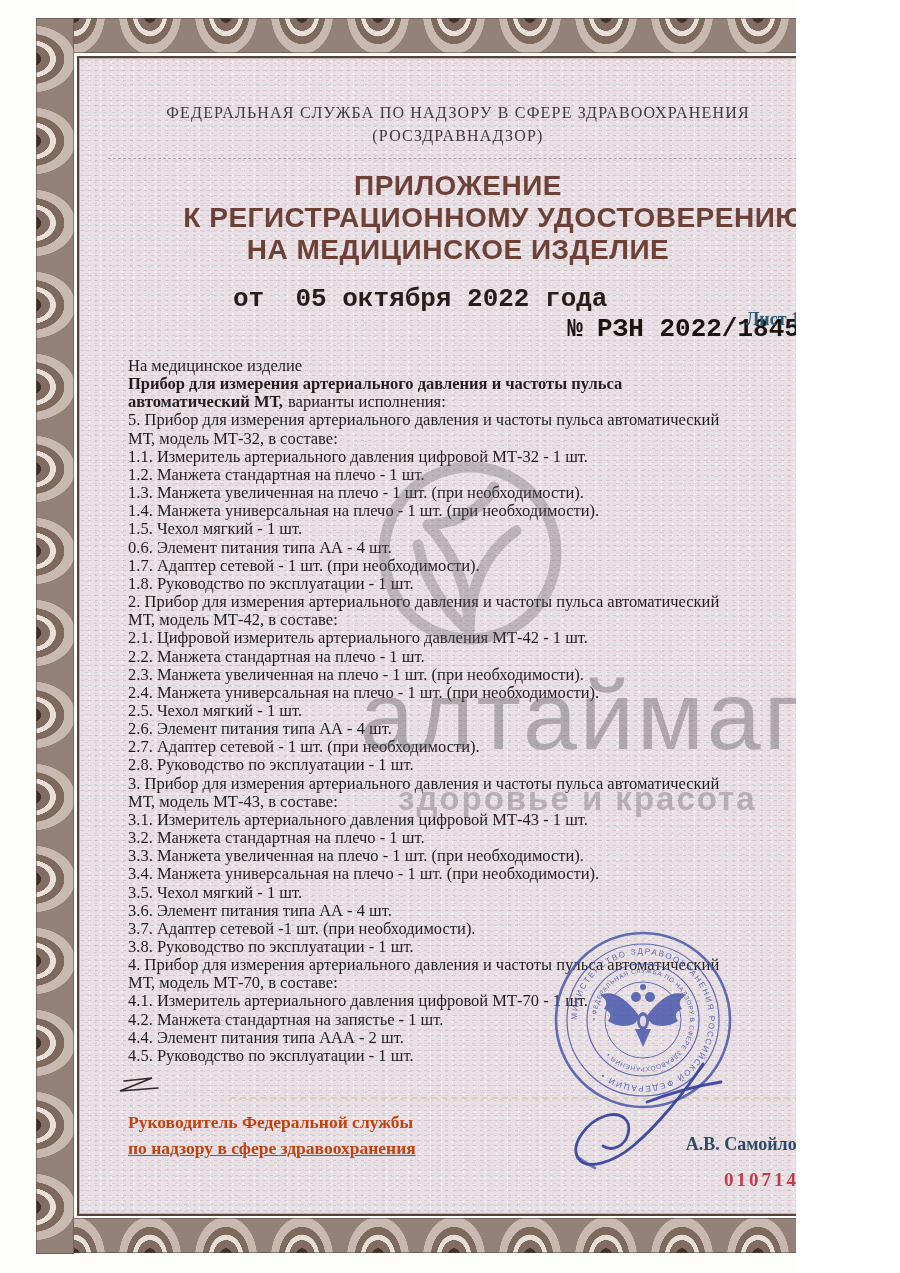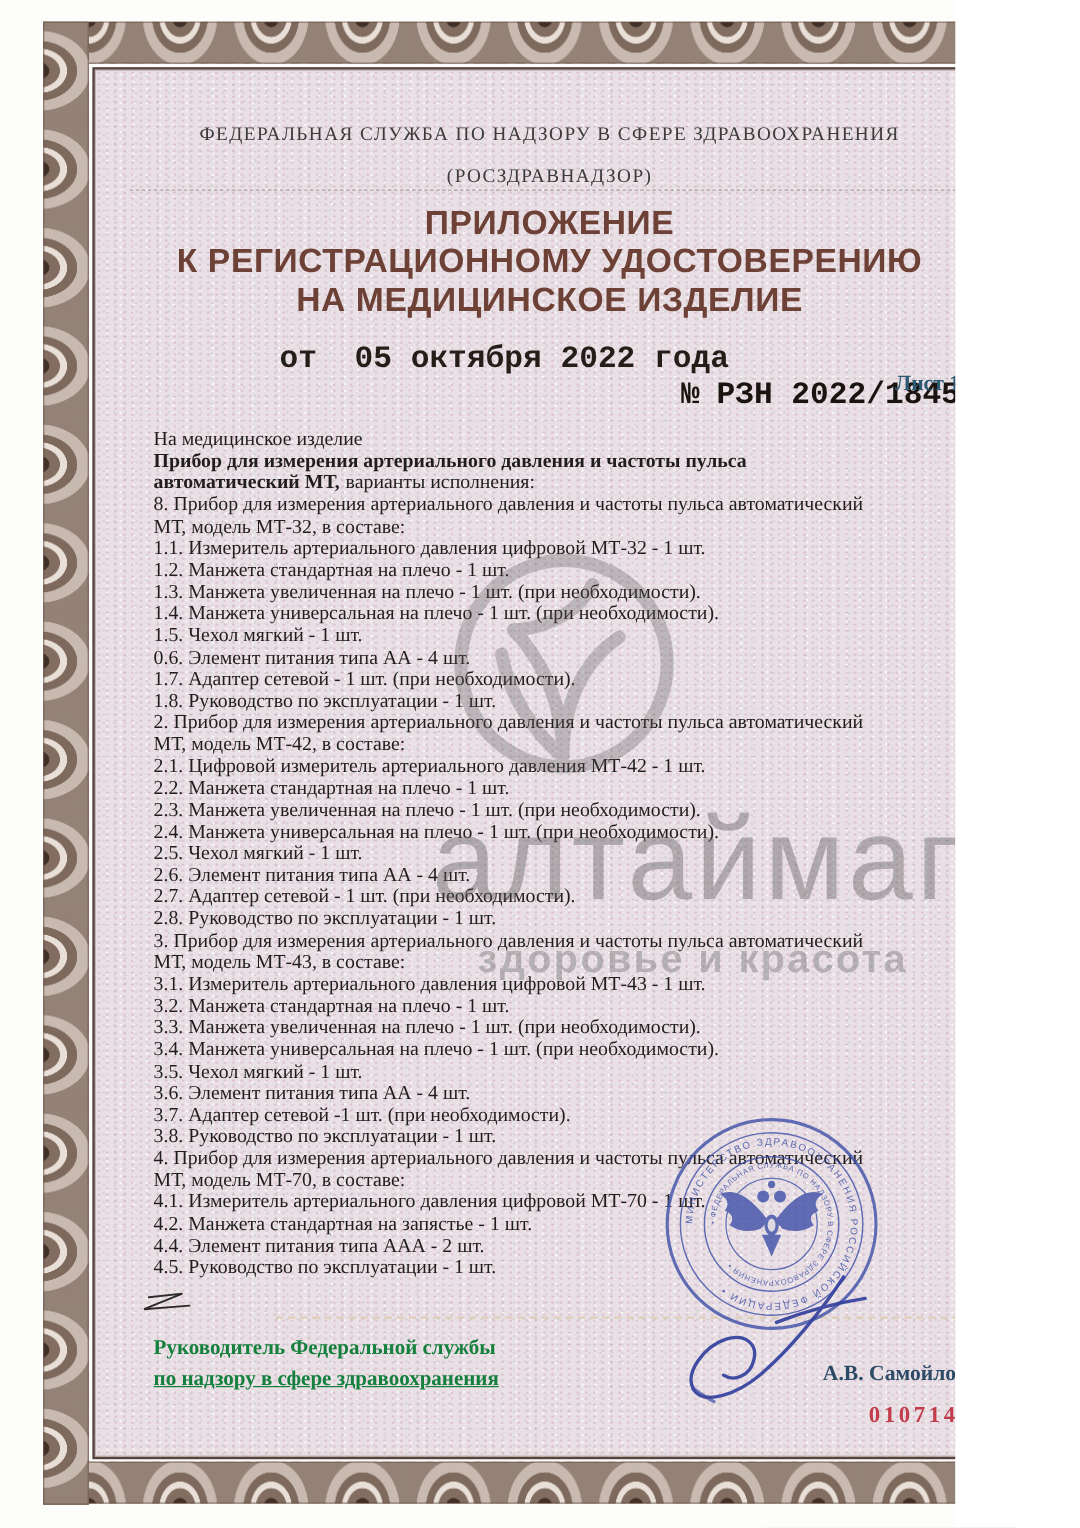--- a/index.html
+++ b/index.html
@@ -29,35 +29,35 @@
     background-image:
       radial-gradient(rgba(198,148,172,.38) 1px, transparent 1.35px),
       radial-gradient(rgba(150,172,158,.28) 1px, transparent 1.3px),
       radial-gradient(rgba(255,255,255,.85) 1px, transparent 1.4px);
     background-size:7px 5px, 9px 7px, 11px 6px;
     background-position:0 0, 3px 2px, 5px 1px;}
   
   .abs{position:absolute;}
   .org{left:77px;width:762px;text-align:center;color:#3c3a3a;font-size:16px;letter-spacing:1.2px;}
   .org1{top:104px;}
-  .org2{top:127px;margin-top:12px;}
+  .org2{top:127px;}
   .dashline{top:158px;left:108px;width:704px;border-top:1px dashed rgba(108,98,92,.5);}
   .title{left:77px;width:762px;text-align:center;color:#6d4136;
          font-family:"Liberation Sans", sans-serif;font-weight:bold;font-size:28px;letter-spacing:.5px;}
-  .t1{top:170px;} .t2{top:202px;} .t3{top:234px;}
+  .t1{top:170px;} .t2{top:202px;padding-left:36px;} .t3{top:234px;}
   .daterow{top:284px;font-weight:bold;font-size:26px;color:#241d18;white-space:pre;font-family:Liberation Mono, monospace;}
   .datetext{left:233px;}
   .numtext{left:505px;color:#19140f;}
   .numtext .nv{margin-left:14px;}
   .sheet{top:309px;left:640px;width:160px;text-align:right;font-weight:bold;font-size:18px;color:#2d5a73;}
   .bodytext{top:357px;left:128px;width:700px;font-size:16.5px;line-height:18.15px;color:#211d1c;white-space:nowrap;}
   .bodytext .b{font-weight:bold;}
   .bodytext .sfx{margin-left:5px;font-weight:normal;}
   .goldline{top:1097px;left:230px;width:600px;border-top:2px dashed rgba(205,160,70,.28);}
-  .signer{left:128px;font-weight:bold;font-size:17.5px;color:#15803d;}
+  .signer{left:128px;font-weight:bold;font-size:17.5px;color:#c2410c;}
   .signer1{top:1112px;} .signer2{top:1138px;text-decoration:underline;}
   .signername{top:1134px;left:615px;width:200px;text-align:right;font-weight:bold;font-size:18px;color:#2c4a66;}
   .serial{top:1169px;left:724px;font-weight:bold;font-size:19px;color:#c23b4a;letter-spacing:3px;}
   
   .wm{pointer-events:none;}
   .wm-text{top:660px;left:360px;font-family:"Liberation Sans", sans-serif;font-weight:normal;
            font-size:97px;letter-spacing:3px;color:rgba(88,88,88,.40);}
   .wm-tag{top:780px;left:398px;font-family:"Liberation Sans", sans-serif;font-weight:bold;
           font-size:33px;letter-spacing:2px;color:rgba(118,118,118,.45);}
   svg{display:block;}
@@ -89,21 +89,21 @@
 
   <div class="abs sheet">Лист 1</div>
 
   <div class="abs bodytext">
     <div class="line">На медицинское изделие</div>
     <div class="line b">Прибор для измерения артериального давления и частоты пульса</div>
     <div class="line">
       <span class="b">автоматический МТ,</span><span class="sfx">варианты исполнения:</span>
     </div>
     <div>
-        <div class="line">8. Прибор для измерения артериального давления и частоты пульса автоматический</div>
+        <div class="line">5. Прибор для измерения артериального давления и частоты пульса автоматический</div>
         <div class="line">МТ, модель МТ-32, в составе:</div>
         <div class="line">1.1. Измеритель артериального давления цифровой МТ-32 - 1 шт.</div>
         <div class="line">1.2. Манжета стандартная на плечо - 1 шт.</div>
         <div class="line">1.3. Манжета увеличенная на плечо - 1 шт. (при необходимости).</div>
         <div class="line">1.4. Манжета универсальная на плечо - 1 шт. (при необходимости).</div>
         <div class="line">1.5. Чехол мягкий - 1 шт.</div>
         <div class="line">0.6. Элемент питания типа АА - 4 шт.</div>
         <div class="line">1.7. Адаптер сетевой - 1 шт. (при необходимости).</div>
         <div class="line">1.8. Руководство по эксплуатации - 1 шт.</div>
         <div class="line">2. Прибор для измерения артериального давления и частоты пульса автоматический</div>

